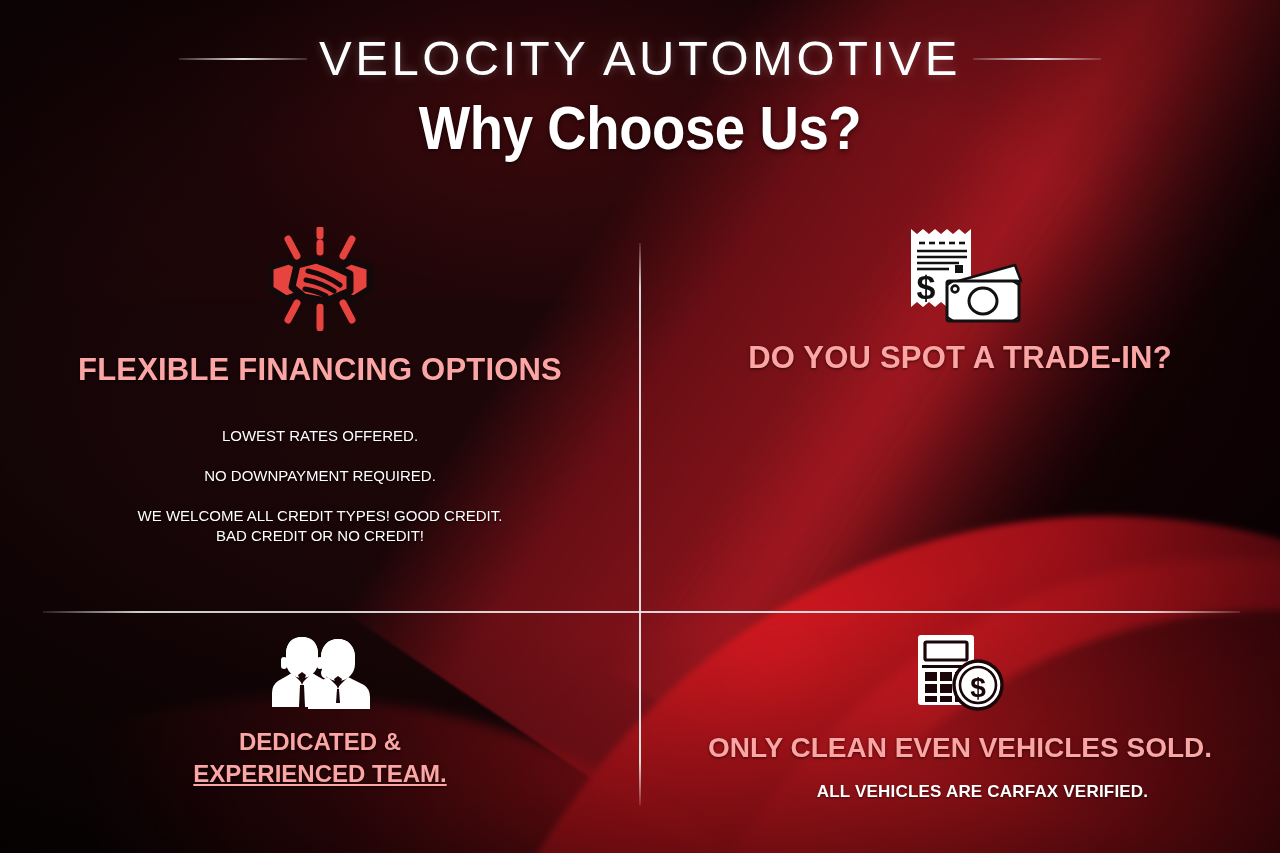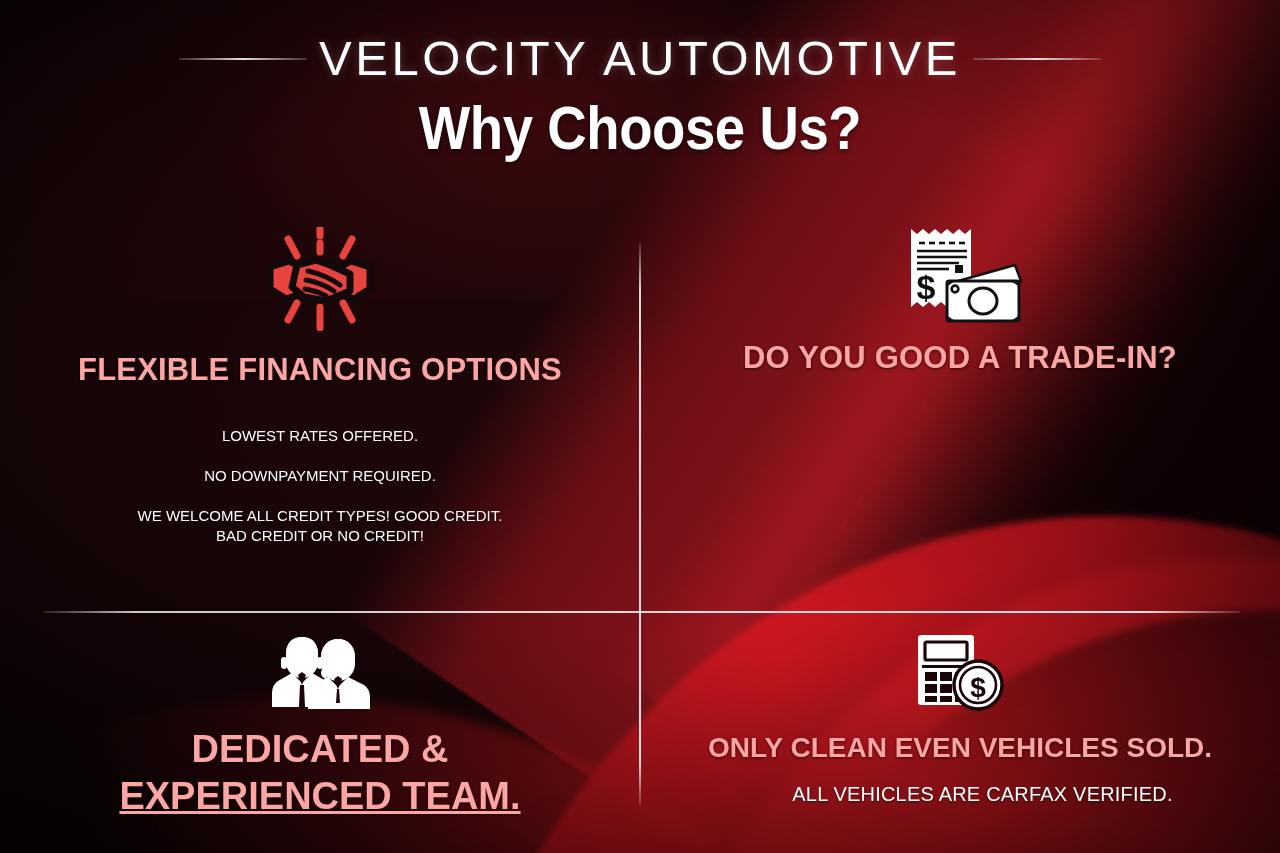--- a/index.html
+++ b/index.html
@@ -155,30 +155,30 @@
 
   .icon-wrap { display:flex; align-items:center; justify-content:center; }
 
   .q-title {
     color:#fca5a5; font-weight:700; line-height:1.08;
     text-align:center; white-space:nowrap;
     text-shadow:0 1px 3px rgba(0,0,0,0.6);
   }
   .cell.tl .q-title { font-size:31px; margin-top:22px; letter-spacing:0.2px; }
   .cell.tr .q-title { font-size:31px; margin-top:18px; letter-spacing:0.2px; }
-  .cell.bl .q-title { font-size:38px; margin-top:18px; white-space:normal; }
+  .cell.bl .q-title { font-size:24px; margin-top:18px; white-space:normal; }
   .cell.br .q-title { font-size:28px; margin-top:20px; }
 
   .q-body {
     color:#fff; text-align:center; line-height:1.32;
     text-shadow:0 1px 2px rgba(0,0,0,0.55);
   }
   .cell.tl .q-body { font-size:15px; margin-top:40px; font-weight:400; }
   .cell.tr .q-body { font-size:21px; margin-top:24px; font-weight:400; }
-  .cell.br .q-body { font-size:20px; margin-top:18px; font-weight:400; letter-spacing:0.2px;margin-left:45px; }
+  .cell.br .q-body { font-size:17px; margin-top:18px; font-weight:700; letter-spacing:0.2px;margin-left:45px; }
 
   .q-body .gap { display:block; height:20px; }
 
   .bl-line { display:block; }
   .cell.bl .q-title .bl-line + .bl-line { margin-top:6px;text-decoration:underline; }
 </style>
 </head>
 <body>
 
 <div class="poster">
@@ -270,21 +270,21 @@
 
             <rect x="50" y="58" width="72" height="40" rx="2" fill="#fff" stroke="#111" stroke-width="3"></rect>
             <ellipse cx="86" cy="78" rx="14" ry="13" fill="none" stroke="#111" stroke-width="3"></ellipse>
             <circle cx="58" cy="66" r="3.4" fill="none" stroke="#111" stroke-width="2.6"></circle>
             <path d="M50 62 L56 58" stroke="#111" stroke-width="2.4"></path>
             <path d="M50 94 L56 98" stroke="#111" stroke-width="2.4"></path>
             <path d="M122 62 L116 58" stroke="#111" stroke-width="2.4"></path>
             <path d="M122 94 L116 98" stroke="#111" stroke-width="2.4"></path>
           </svg>
         </div>
-        <div class="q-title">DO YOU GOOD A TRADE-IN?</div>
+        <div class="q-title">DO YOU SPOT A TRADE-IN?</div>
       </div>
 
       <div class="cell bl">
         <div class="icon-wrap">
           <svg width="104" height="82" viewBox="0 0 104 82" aria-hidden="true">
 
             <path d="M70 10 a17 17 0 0 1 17 17 v8 a17 17 0 0 1 -34 0 v-8 a17 17 0 0 1 17 -17 Z" fill="#fff"></path>
             <path d="M53 28 q2 -18 17 -18 q15 0 17 18 q-6 -7 -17 -7 q-11 0 -17 7 Z" fill="#fff"></path>
             <path d="M57 38 q-4 2 -4 6 q0 5 6 6 Z" fill="#fff"></path>
             <path d="M60 48 L70 58 L80 48 L96 56 q6 4 6 12 v12 H40 V68 q0 -8 6 -12 Z" fill="#fff"></path>

